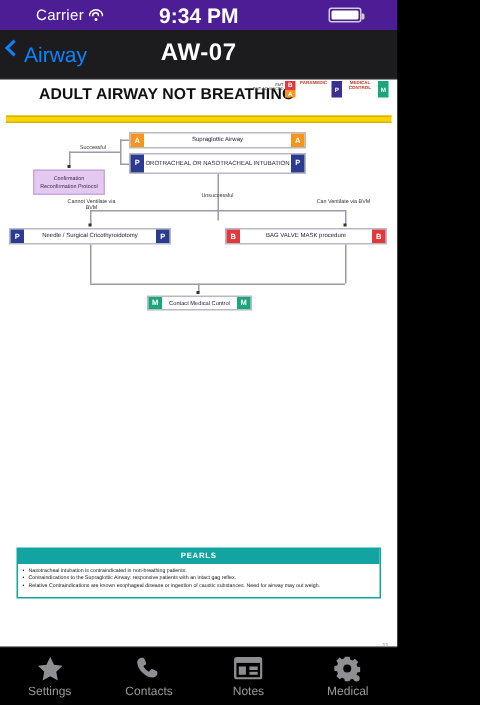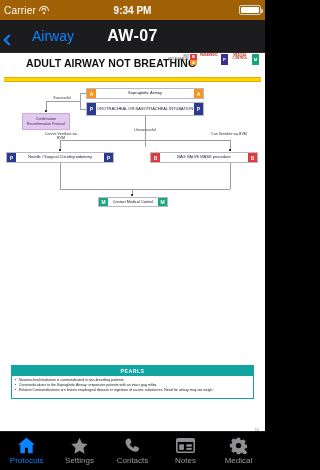--- a/index.html
+++ b/index.html
@@ -6,53 +6,53 @@
   html, body {
     width: 265px; height: 470px;
     background: #000;
     font-family: "Liberation Sans", sans-serif;
     overflow: hidden;
   }
   #app { position: relative; width: 265px; height: 470px; background: #000; }
 
   
   .statusbar {
-    height: 20px; background: #a16207; color: #fff;
-    display: flex; align-items: center; padding: 0 4px;
+    height: 20px; background: #4c1d95; color: #fff;
+    display: flex; align-items: center; padding: 0 24px;
     font-size: 10px; position: relative;
   }
   .sb-left { display: flex; align-items: center; gap: 3px; }
   .sb-carrier { font-size: 10px; letter-spacing: .2px; }
   .wifi-ico { display: inline-block; width: 10px; height: 8px; position: relative; }
   .wifi-ico i {
     position: absolute; left: 50%; transform: translateX(-50%);
     border: 1.2px solid #fff; border-bottom: none;
     border-radius: 50% 50% 0 0 / 100% 100% 0 0;
   }
   .wifi-ico i:nth-child(1){ width: 10px; height: 5px; top: 0; }
   .wifi-ico i:nth-child(2){ width: 5.5px; height: 3px; top: 2.4px; }
   .wifi-dot { position: absolute; left: 50%; bottom: 0; width: 2px; height: 2px;
               background: #fff; border-radius: 50%; transform: translateX(-50%); }
   .sb-time {
     position: absolute; left: 0; right: 0; text-align: center;
-    font-size: 10px; font-weight: 600;
+    font-size: 14px; font-weight: 600;
   }
   .sb-right { margin-left: auto; display: flex; align-items: center; }
   .batt { width: 22px; height: 9.5px; border: 1px solid #cfcfcf; border-radius: 2px;
           padding: 1px; position: relative; }
   .batt > span { display: block; height: 100%; width: 100%; background: #fff; border-radius: 1px; }
   .batt:after { content:""; position: absolute; right: -3px; top: 3px;
                 width: 2px; height: 3.5px; background: #cfcfcf; border-radius: 0 1px 1px 0; }
 
   
   .navbar {
     height: 33px; background: #1c1c1e; display: flex; align-items: center;
     position: relative; border-bottom: 1px solid #2c2c2e;
   }
-  .nav-back { display: flex; align-items: flex-end; gap: 18px; padding-left: 5px; cursor: pointer; }
+  .nav-back { display: flex; align-items: flex-start; gap: 2px; padding-left: 5px; cursor: pointer; }
   .chev-left {
     width: 8px; height: 8px; border-left: 2.4px solid #0a84ff; border-bottom: 2.4px solid #0a84ff;
     transform: rotate(45deg); display: inline-block; margin-right: 1px;
   }
   .nav-back-label { color: #0a84ff; font-size: 14px; }
   .nav-title {
     position: absolute; left: 0; right: 0; text-align: center;
     color: #fff; font-size: 16px; font-weight: 700; letter-spacing: .4px;
     pointer-events: none;
   }
@@ -258,28 +258,20 @@
         <li>Contraindications to the Supraglottic Airway: responsive patients with an intact gag reflex.</li>
         <li>Relative Contraindications are known esophageal disease or ingestion of caustic substances. Need for airway may out weigh.</li>
       </ul>
     </div>
 
     <div class="pagenum">11</div>
   </div>
 
   <div class="tabbar">
 
-    <div class="tab active">
-      <span class="tab-ico">
-        <svg width="19" height="17" viewBox="0 0 24 22">
-            <path d="M12 1 1 10h3v11h6v-7h4v7h6V10h3z" fill="#0a84ff"></path>
-          </svg>
-      </span>
-      <span class="tab-label">Protocols</span>
-    </div>
 
     <div class="tab">
       <span class="tab-ico">
         <svg width="19" height="18" viewBox="0 0 24 23">
             <path d="M12 1l3.2 6.9 7.3.9-5.4 5.1 1.4 7.4L12 17.6 5.5 21.3l1.4-7.4L1.5 8.8l7.3-.9z" fill="#8e8e93"></path>
           </svg>
       </span>
       <span class="tab-label">Settings</span>
     </div>
 

